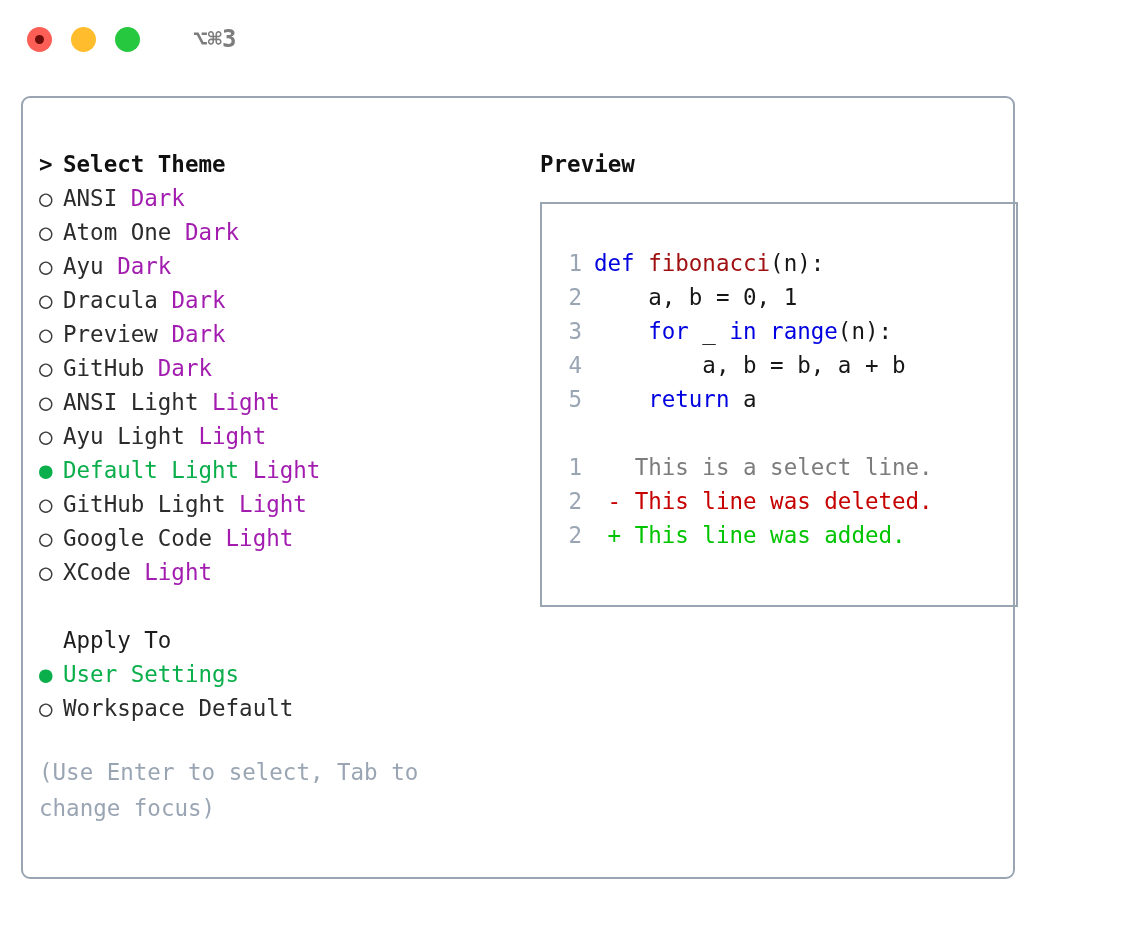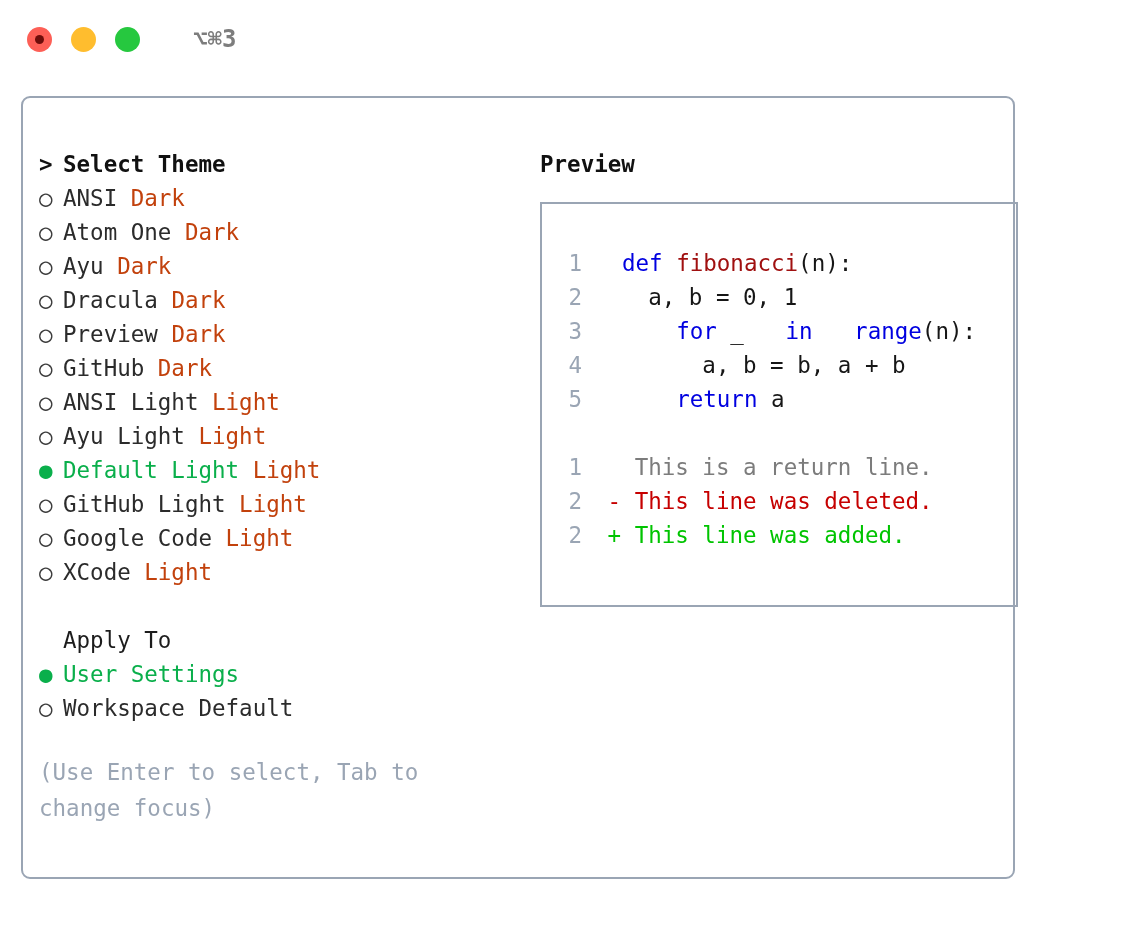--- a/index.html
+++ b/index.html
@@ -108,21 +108,21 @@
     flex: 0 0 24px;
     color: #3b3b3b;
     font-size: 22.5px;
   }
   .marker.filled { color: #0aaf4b; }
   .marker.caret  { color: #111111; font-weight: bold; }
   .marker.blank  { color: transparent; }
 
   .item-name { color: #2b2b2b; }
   .item-name.sel { color: #0aaf4b; }
-  .variant { color: #c2410c; }
+  .variant { color: #a21caf; }
 
   .spacer-row { height: 34px; }
 
   .group-label {
     color: #1c1c1c;
     font-weight: normal;
   }
 
   .hint {
     margin-top: 29px;
@@ -163,21 +163,21 @@
     display: flex;
   }
   .lineno {
     display: inline-block;
     width: 26px;
     flex: 0 0 26px;
     text-align: right;
     color: #9aa5b4;
     margin-right: 12px;
   }
-  .tok-kw   { color: #0000e0; margin-left: 28px; }
+  .tok-kw   { color: #0000e0; }
   .tok-fn   { color: #a01010; }
   .tok-plain{ color: #161616; }
   .tok-ctx  { color: #7c7c7c; }
   .tok-del  { color: #c60000; }
   .tok-add  { color: #00c400; margin-top: 8px; }
   .code-gap { height: 34px; }
 </style>
 </head>
 <body>
 
@@ -235,21 +235,21 @@
         <div class="preview-box">
           <div id="code-block">
               <div class="code-row"><span class="lineno">1</span><span><span class="tok-kw">def </span><span class="tok-fn">fibonacci</span><span class="tok-plain">(n):</span></span></div>
               <div class="code-row"><span class="lineno">2</span><span><span class="tok-plain">    a, b = 0, 1</span></span></div>
               <div class="code-row"><span class="lineno">3</span><span><span class="tok-plain">    </span><span class="tok-kw">for</span><span class="tok-plain"> _ </span><span class="tok-kw">in</span><span class="tok-plain"> </span><span class="tok-kw">range</span><span class="tok-plain">(n):</span></span></div>
               <div class="code-row"><span class="lineno">4</span><span><span class="tok-plain">        a, b = b, a + b</span></span></div>
               <div class="code-row"><span class="lineno">5</span><span><span class="tok-plain">    </span><span class="tok-kw">return</span><span class="tok-plain"> a</span></span></div>
             </div>
           <div class="code-gap"></div>
           <div id="diff-block">
-              <div class="code-row"><span class="lineno">1</span><span><span class="tok-ctx">   This is a return line.</span></span></div>
+              <div class="code-row"><span class="lineno">1</span><span><span class="tok-ctx">   This is a select line.</span></span></div>
               <div class="code-row"><span class="lineno">2</span><span><span class="tok-del"> - This line was deleted.</span></span></div>
               <div class="code-row"><span class="lineno">2</span><span><span class="tok-add"> + This line was added.</span></span></div>
             </div>
         </div>
       </div>
 
     </div>
   </div>
 </div>
 

